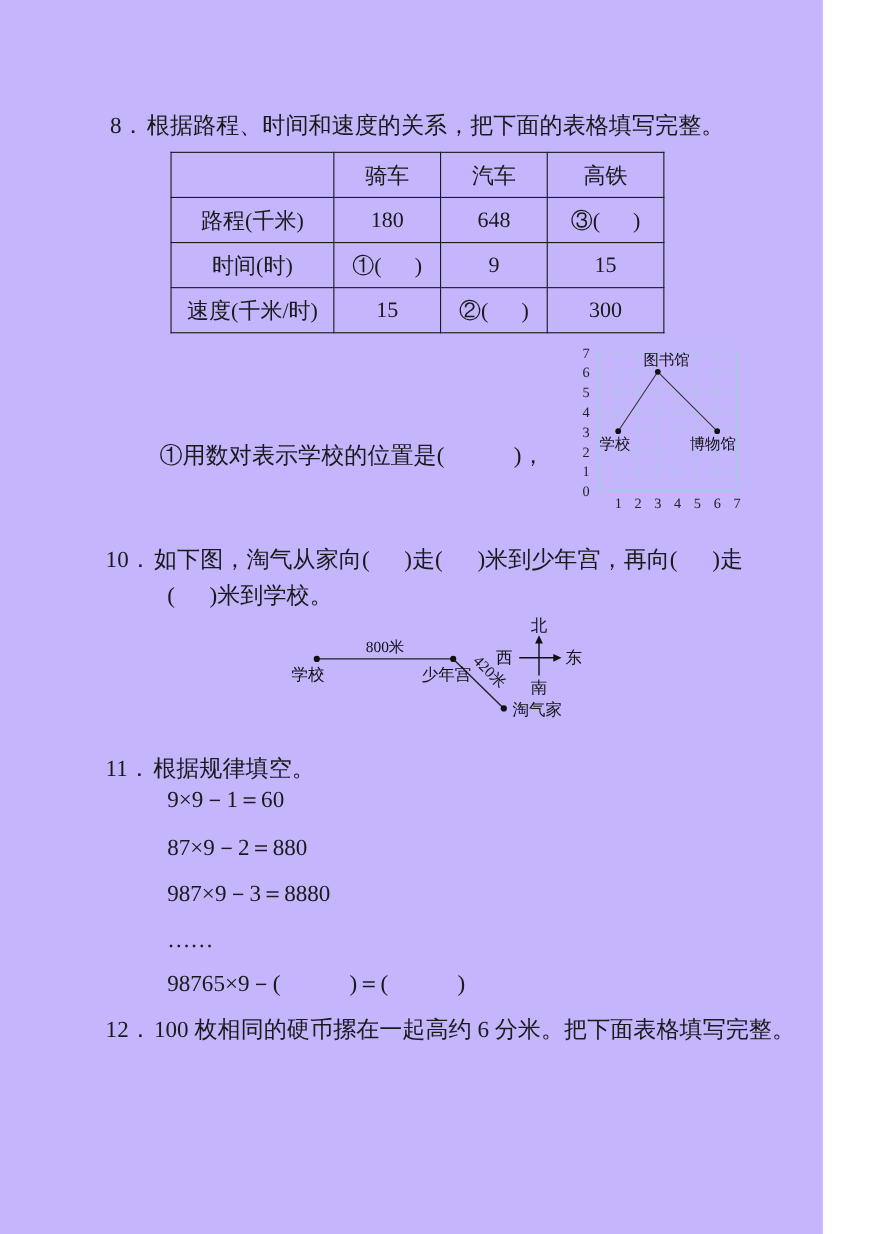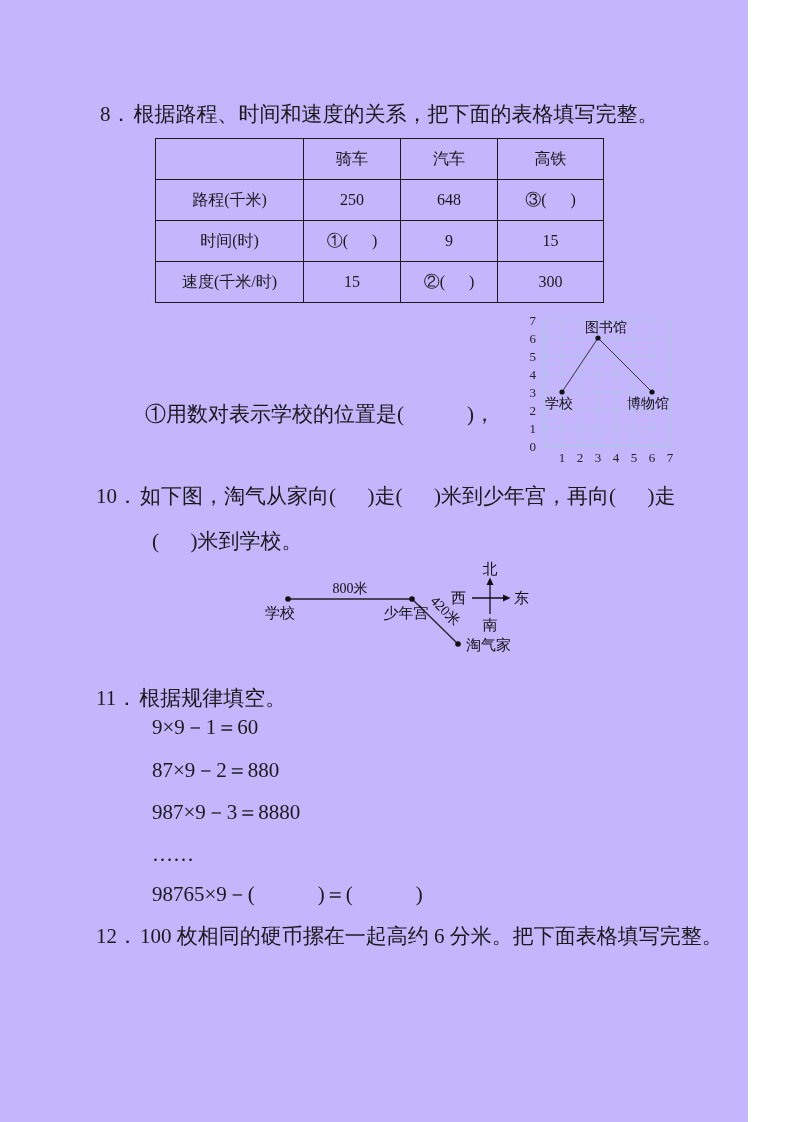--- a/index.html
+++ b/index.html
@@ -1,21 +1,21 @@
 <!DOCTYPE html>
 <html lang="zh"><head>
 <meta charset="utf-8">
 <style>
   html,body{margin:0;padding:0;background:#ffffff;}
   .page{position:relative;width:748px;height:1122px;background:#c4b5fd;
         font-family:"Liberation Serif","DejaVu Serif",serif;color:#1a1a1a;overflow:hidden;}
   .line{position:absolute;font-size:21px;line-height:1.25;white-space:nowrap;}
   .qnum{margin-right:2px;}
   table.q8{position:absolute;left:155px;top:138px;border-collapse:collapse;
-           font-size:16px;text-align:center;table-layout:fixed;}
+           font-size:20px;text-align:center;table-layout:fixed;}
   table.q8 td{border:1.6px solid #1a1a1a;height:40px;padding:0 4px;}
   svg{position:absolute;}
   .chart text{font-family:"Liberation Serif","DejaVu Serif",serif;font-size:13px;fill:#222222;}
   .chart text.place{font-size:14px;fill:#111111;}
   .diagram text{font-family:"Liberation Serif","DejaVu Serif",serif;font-size:15px;fill:#111111;}
   .diagram text.dist{font-size:14px;}
 </style>
 </head>
 <body>
 
@@ -34,21 +34,21 @@
     </colgroup>
     <tbody>
       <tr>
         <td></td>
         <td>骑车</td>
         <td>汽车</td>
         <td>高铁</td>
       </tr>
       <tr>
         <td>路程(千米)</td>
-        <td>250</td>
+        <td>180</td>
         <td>648</td>
         <td>③(&nbsp;&nbsp;&nbsp;&nbsp;&nbsp;&nbsp;)</td>
       </tr>
       <tr>
         <td>时间(时)</td>
         <td>①(&nbsp;&nbsp;&nbsp;&nbsp;&nbsp;&nbsp;)</td>
         <td>9</td>
         <td>15</td>
       </tr>
       <tr>
@@ -108,21 +108,21 @@
     </g>
     <g text-anchor="middle">
       <text class="place" x="43" y="96">学校</text>
       <text class="place" x="90" y="20">图书馆</text>
       <text class="place" x="132" y="96">博物馆</text>
     </g>
   </svg>
 
   <div class="line" style="left:145px;top:401px">①用数对表示学校的位置是(&nbsp;&nbsp;&nbsp;&nbsp;&nbsp;&nbsp;&nbsp;&nbsp;&nbsp;&nbsp;&nbsp;&nbsp;)，</div>
 
-  <div class="line" style="left:96px;top:483px">
+  <div class="line" style="left:96px;top:495px">
     <span class="qnum">10．</span><span>如下图，淘气从家向(&nbsp;&nbsp;&nbsp;&nbsp;&nbsp;&nbsp;)走(&nbsp;&nbsp;&nbsp;&nbsp;&nbsp;&nbsp;)米到少年宫，再向(&nbsp;&nbsp;&nbsp;&nbsp;&nbsp;&nbsp;)走</span>
   </div>
   <div class="line" style="left:152px;top:528px">(&nbsp;&nbsp;&nbsp;&nbsp;&nbsp;&nbsp;)米到学校。</div>
 
   <svg class="diagram" style="left:240px;top:556px" width="310" height="112" viewBox="0 0 310 112">
     <g stroke="#222222" stroke-width="1.3">
       <line x1="48" y1="43" x2="172" y2="43"></line>
       <line x1="172" y1="43" x2="218" y2="88"></line>
     </g>
     <g fill="#111111">

